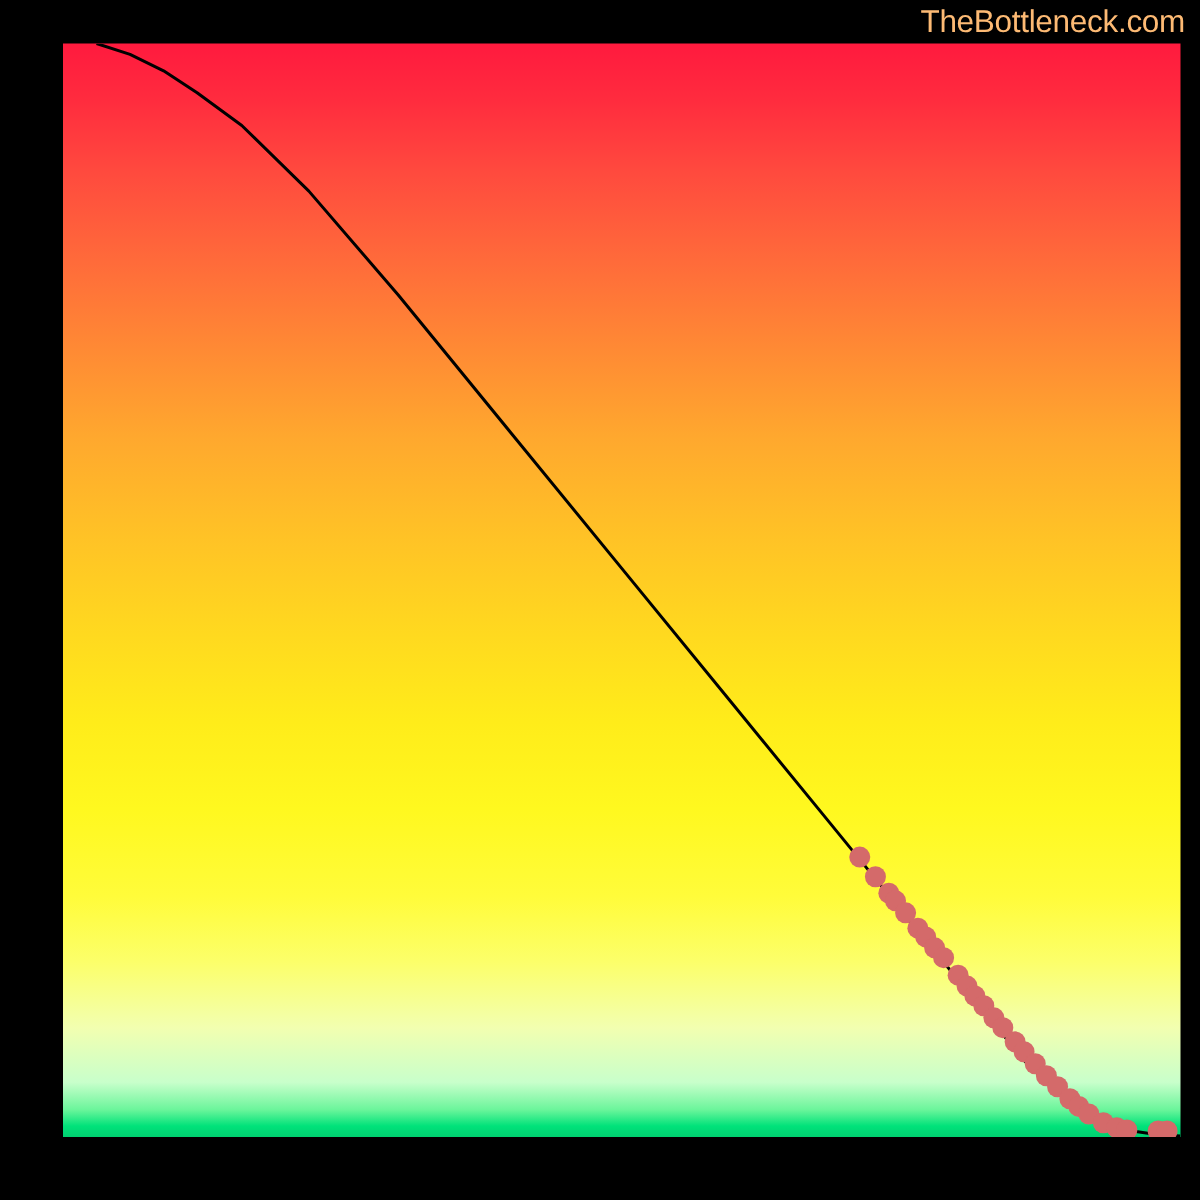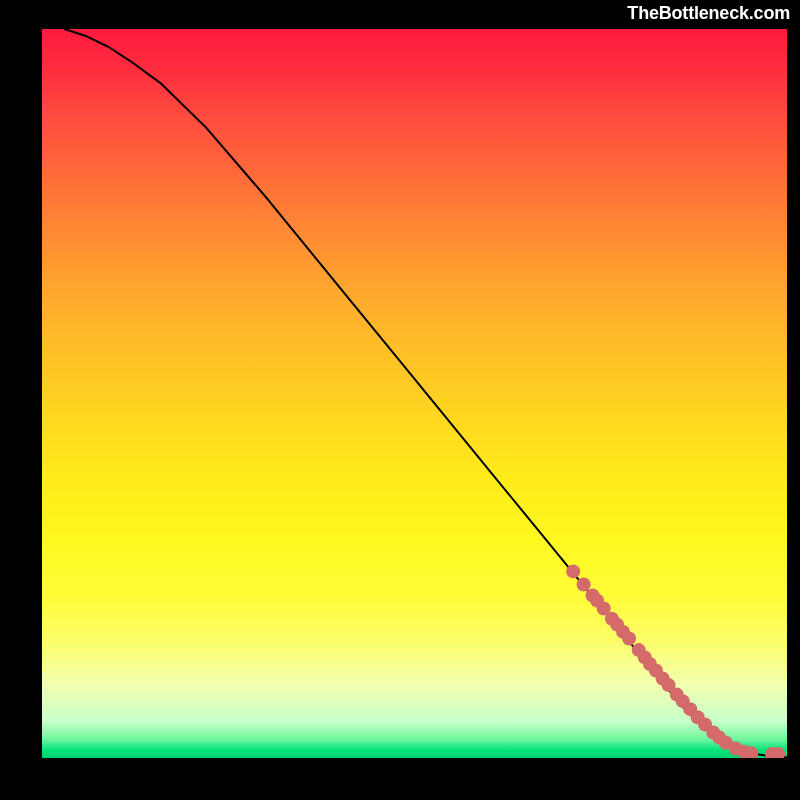--- a/index.html
+++ b/index.html
@@ -8,23 +8,23 @@
     height: 800px;
     background: #000;
     position: relative;
     font-family: Arial, Helvetica, sans-serif;
     overflow: hidden;
   }
   .watermark {
     position: absolute;
     top: 3px;
     right: 10px;
-    color: #ffffff;
-    font-size: 18px;
-    font-weight: 700;
+    color: #fdba74;
+    font-size: 21px;
+    font-weight: 400;
     z-index: 5;
     letter-spacing: -0.2px;
   }
   .frame-black {
     position: absolute;
     inset: 0;
     background: #000;
   }
   .plot-area {
     position: absolute;

